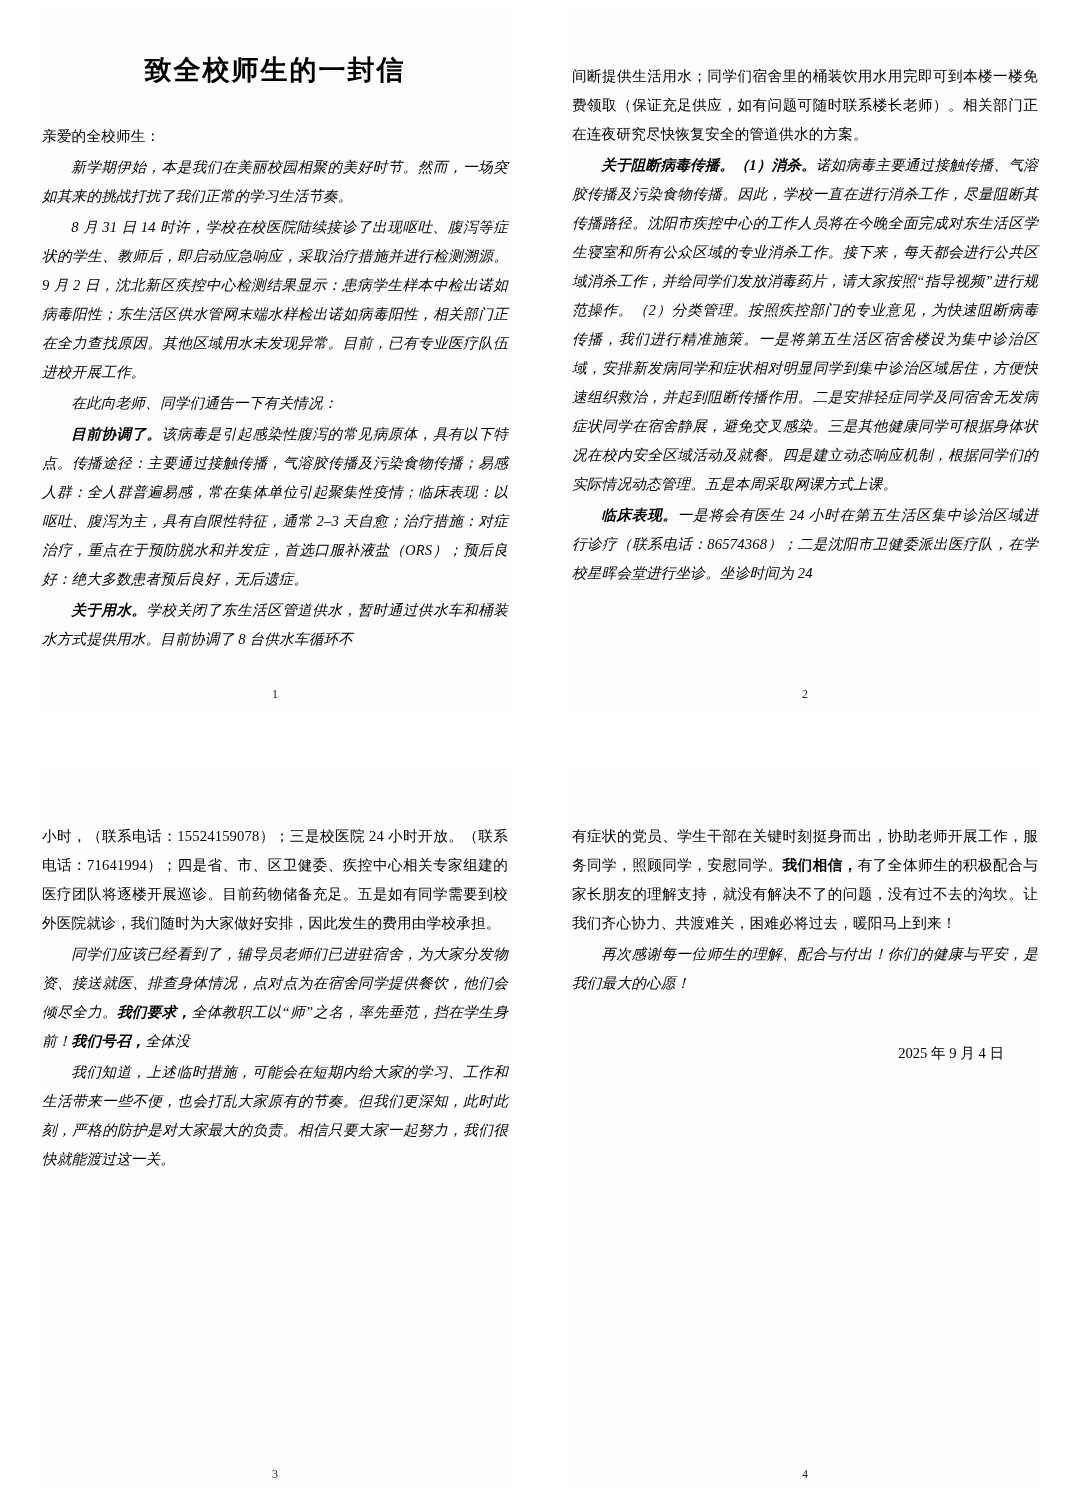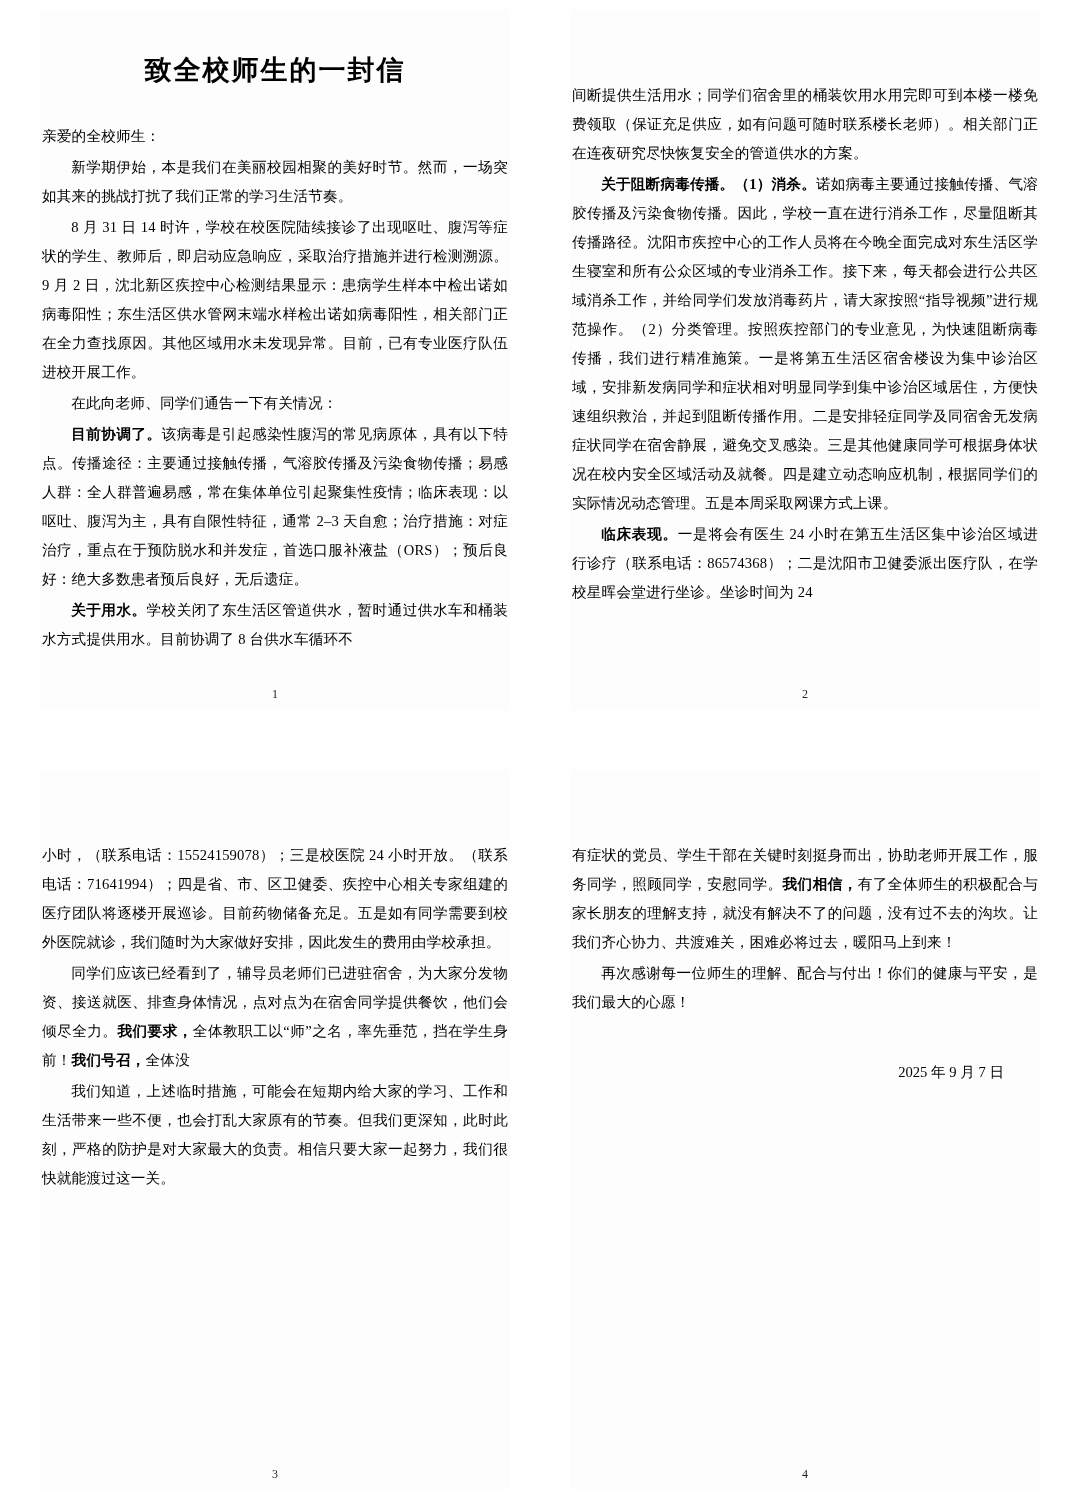--- a/index.html
+++ b/index.html
@@ -34,22 +34,22 @@
     font-family: "Liberation Serif", "DejaVu Serif", serif;
   }
   .para {
     font-size: 14.6px;
     line-height: 29px;
     text-align: justify;
     text-justify: inter-ideograph;
     margin: 0 0 2px 0;
     letter-spacing: 0.2px;
   }
-  .indent { text-indent: 2em; }
-  .noindent { text-indent: 0; margin-top: 19px; }
+  .indent { text-indent: 2em; font-style: italic; }
+  .noindent { text-indent: 0; }
   .bold { font-weight: bold; }
   .page-num {
     position: absolute;
     bottom: 8px;
     left: 0;
     width: 100%;
     text-align: center;
     font-size: 12px;
     color: #222;
   }
@@ -98,17 +98,17 @@
   </div>
   <div class="page-num">3</div>
 </div>
 
 <div class="page-sheet" id="page-4">
   <div class="spacer-top"></div>
   <div class="bodytext">
     <p class="para noindent"><span>有症状的党员、学生干部在关键时刻挺身而出，协助老师开展工作，服务同学，照顾同学，安慰同学。</span><span class="bold">我们相信，</span><span>有了全体师生的积极配合与家长朋友的理解支持，就没有解决不了的问题，没有过不去的沟坎。让我们齐心协力、共渡难关，困难必将过去，暖阳马上到来！</span></p>
     <p class="para indent">再次感谢每一位师生的理解、配合与付出！你们的健康与平安，是我们最大的心愿！</p>
     <div class="sign-block">
-      <div>2025 年 9 月 7 日</div>
+      <div>2025 年 9 月 4 日</div>
     </div>
   </div>
   <div class="page-num">4</div>
 </div>
 
 </body></html>

